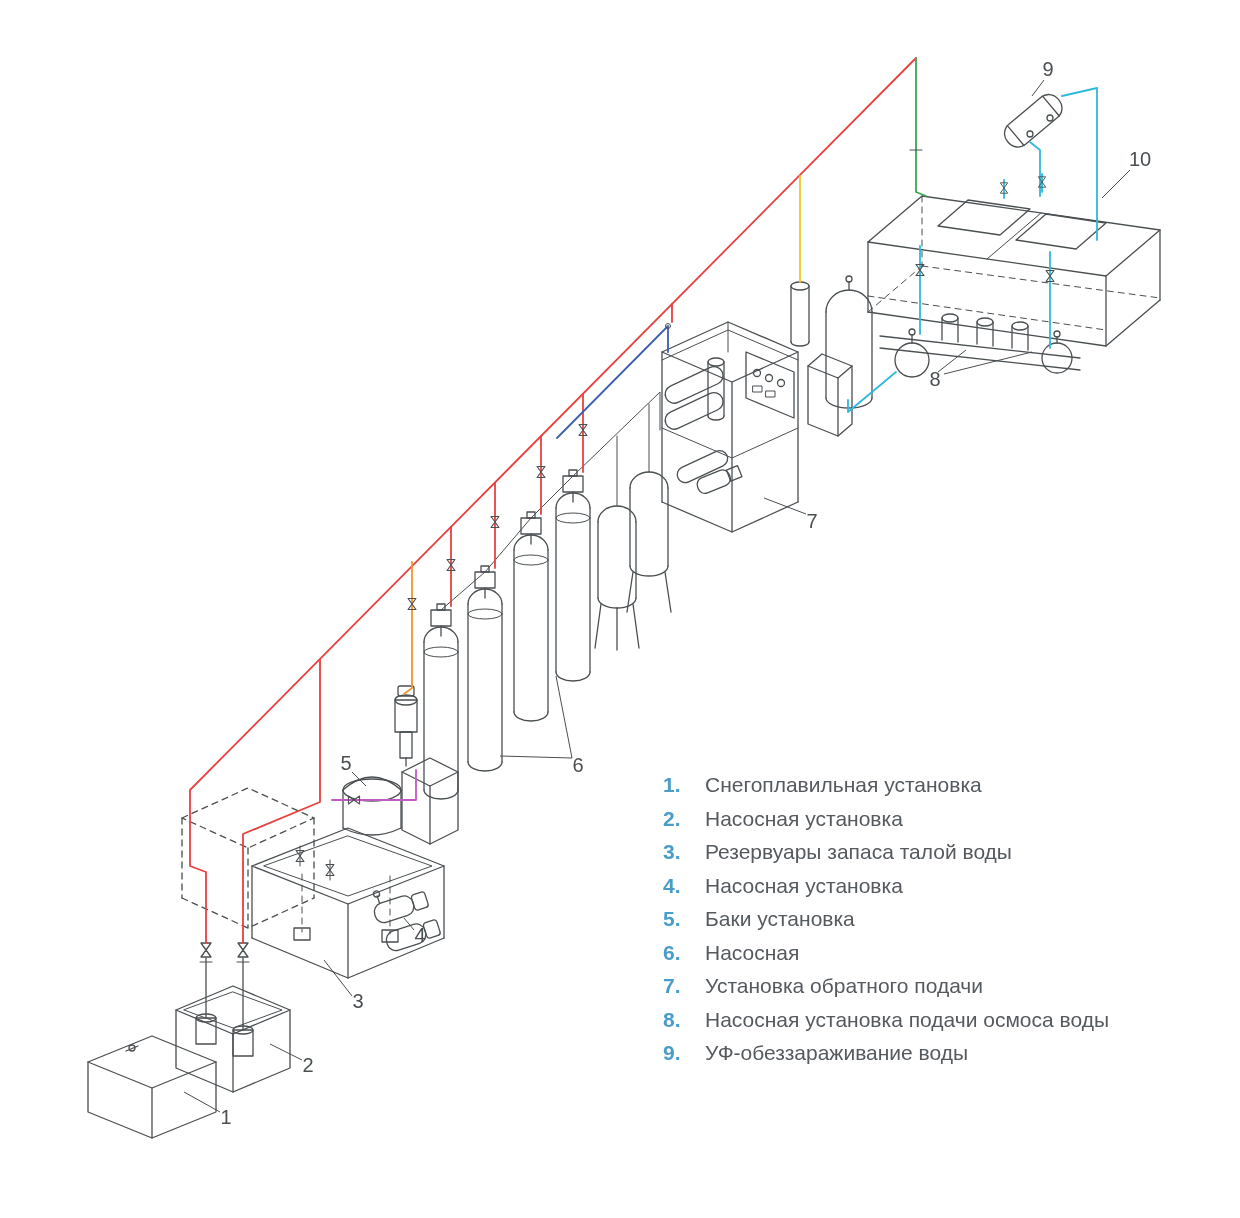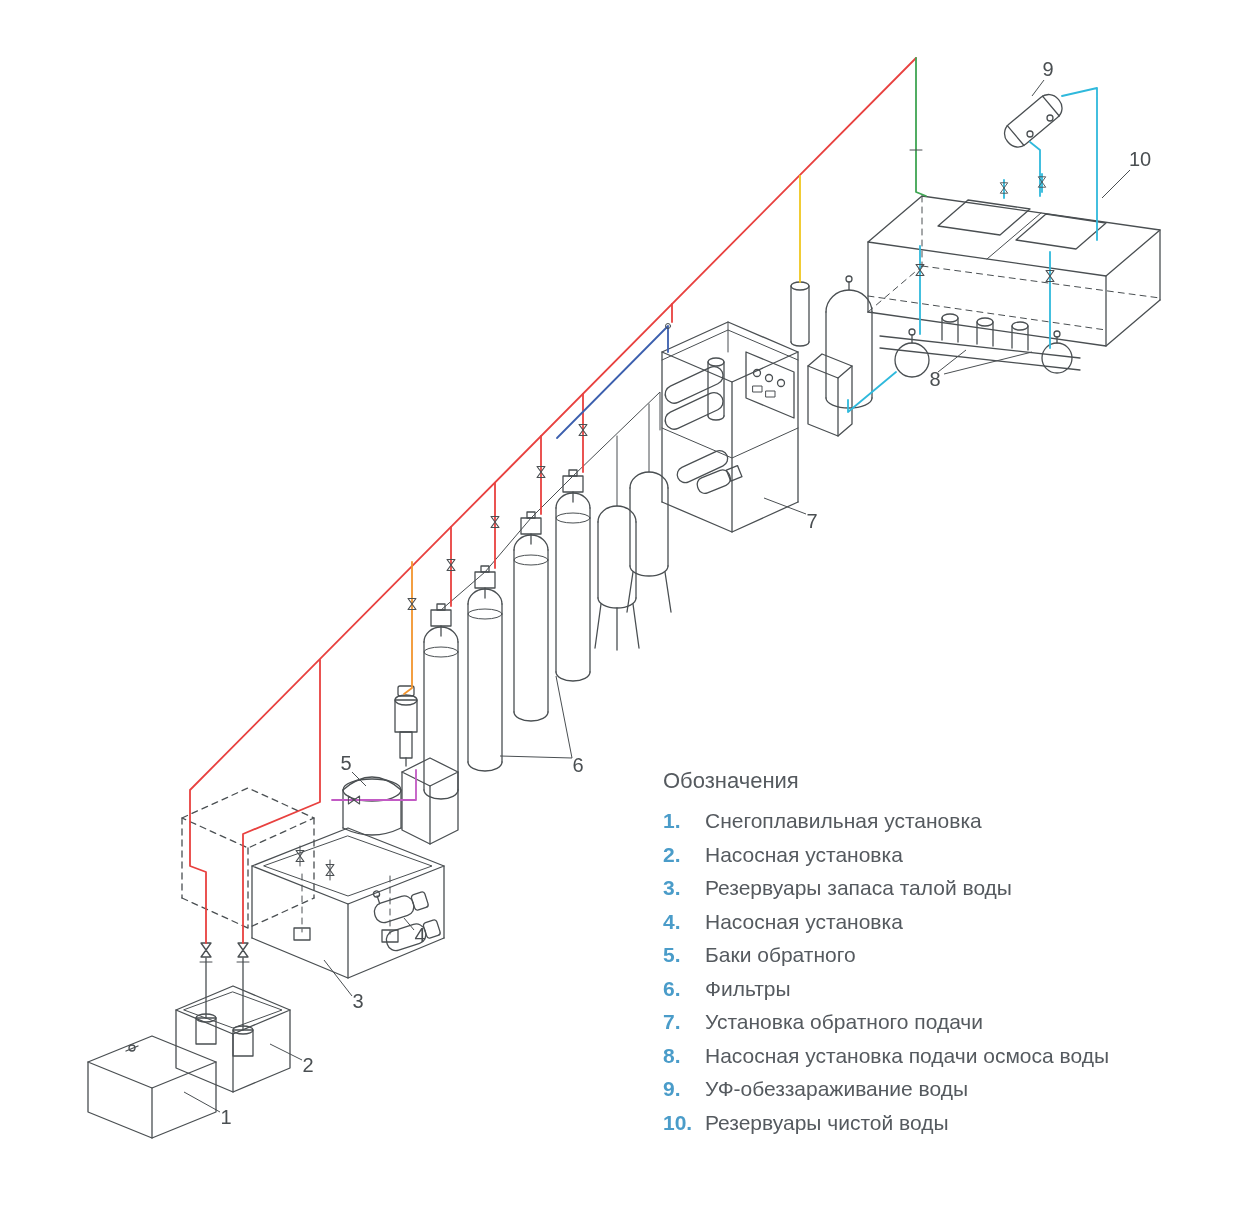--- a/index.html
+++ b/index.html
@@ -355,56 +355,51 @@
       <text class="callout" x="346" y="770" text-anchor="middle">5</text>
       <text class="callout" x="578" y="772" text-anchor="middle">6</text>
       <text class="callout" x="812" y="528" text-anchor="middle">7</text>
       <text class="callout" x="935" y="386" text-anchor="middle">8</text>
       <text class="callout" x="1048" y="76" text-anchor="middle">9</text>
       <text class="callout" x="1140" y="166" text-anchor="middle">10</text>
     </g>
   </svg>
 
   <div class="legend">
-    <div class="legend-title">Обозначения</div>
     <div class="legend-item">
       <span class="num">1.</span>
       <span class="lbl">Снегоплавильная установка</span>
     </div>
     <div class="legend-item">
       <span class="num">2.</span>
       <span class="lbl">Насосная установка</span>
     </div>
     <div class="legend-item">
       <span class="num">3.</span>
       <span class="lbl">Резервуары запаса талой воды</span>
     </div>
     <div class="legend-item">
       <span class="num">4.</span>
       <span class="lbl">Насосная установка</span>
     </div>
     <div class="legend-item">
       <span class="num">5.</span>
-      <span class="lbl">Баки обратного</span>
+      <span class="lbl">Баки установка</span>
     </div>
     <div class="legend-item">
       <span class="num">6.</span>
-      <span class="lbl">Фильтры</span>
+      <span class="lbl">Насосная</span>
     </div>
     <div class="legend-item">
       <span class="num">7.</span>
       <span class="lbl">Установка обратного подачи</span>
     </div>
     <div class="legend-item">
       <span class="num">8.</span>
       <span class="lbl">Насосная установка подачи осмоса воды</span>
     </div>
     <div class="legend-item">
       <span class="num">9.</span>
       <span class="lbl">УФ-обеззараживание воды</span>
     </div>
-    <div class="legend-item">
-      <span class="num">10.</span>
-      <span class="lbl">Резервуары чистой воды</span>
-    </div>
   </div>
 
 </div>
 
 </body></html>

